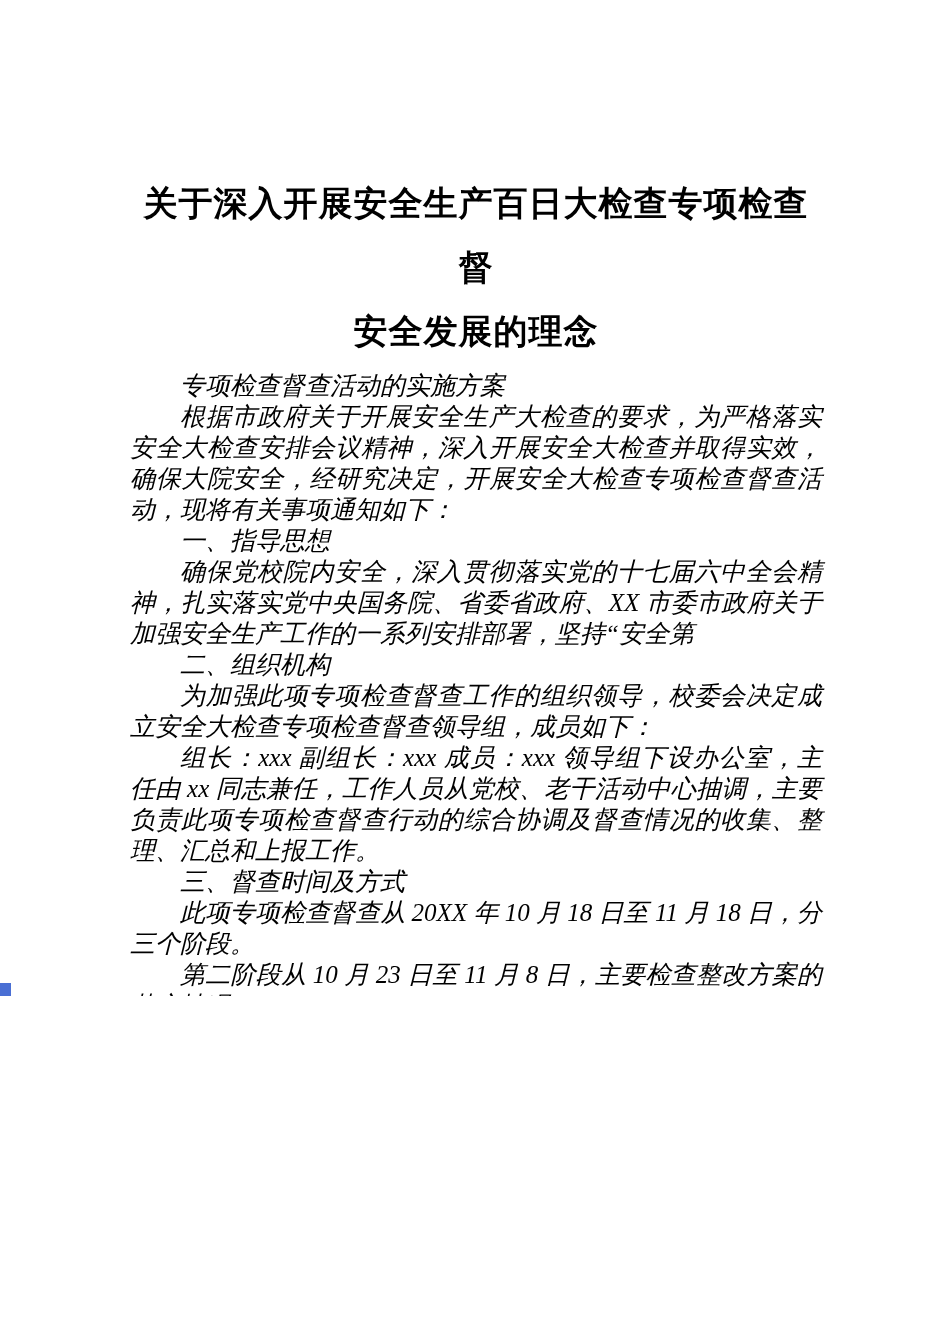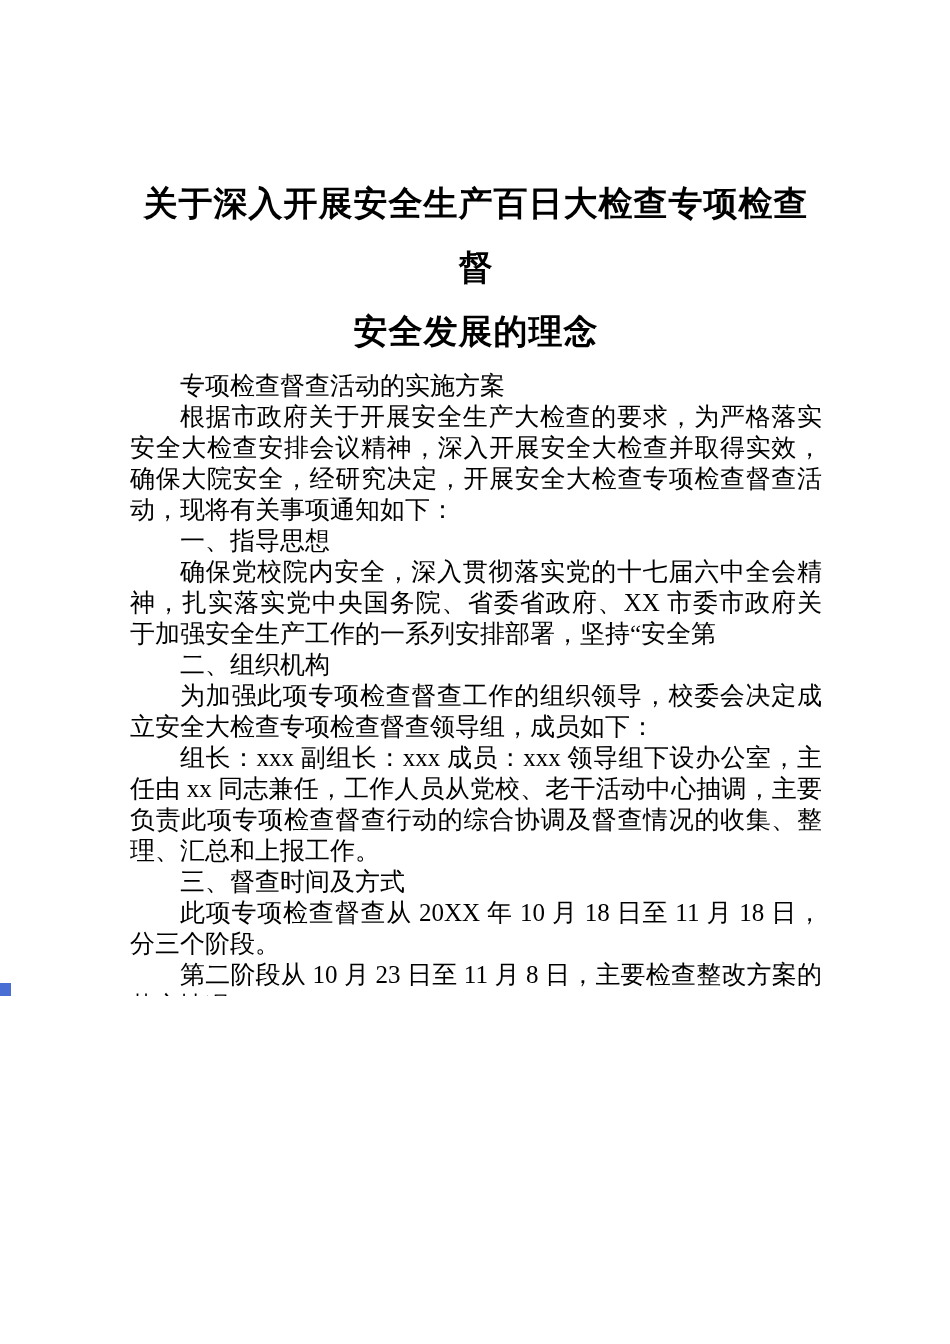--- a/index.html
+++ b/index.html
@@ -16,21 +16,21 @@
     overflow:hidden;
   }
   .doc-title {
     font-size:34px;
     font-weight:700;
     line-height:64px;
     text-align:center;
     letter-spacing:1px;
   }
   .title-line { display:block; }
-  .doc-body { margin-top:6px; }
+  .doc-body { margin-top:6px;font-style:italic; }
   .doc-body p {
     font-size:25px;
     line-height:31px;
     text-indent:2em;
     text-align:justify;
     word-break:break-all;
   }
   .page-footer {
     position:absolute;
     left:0;

